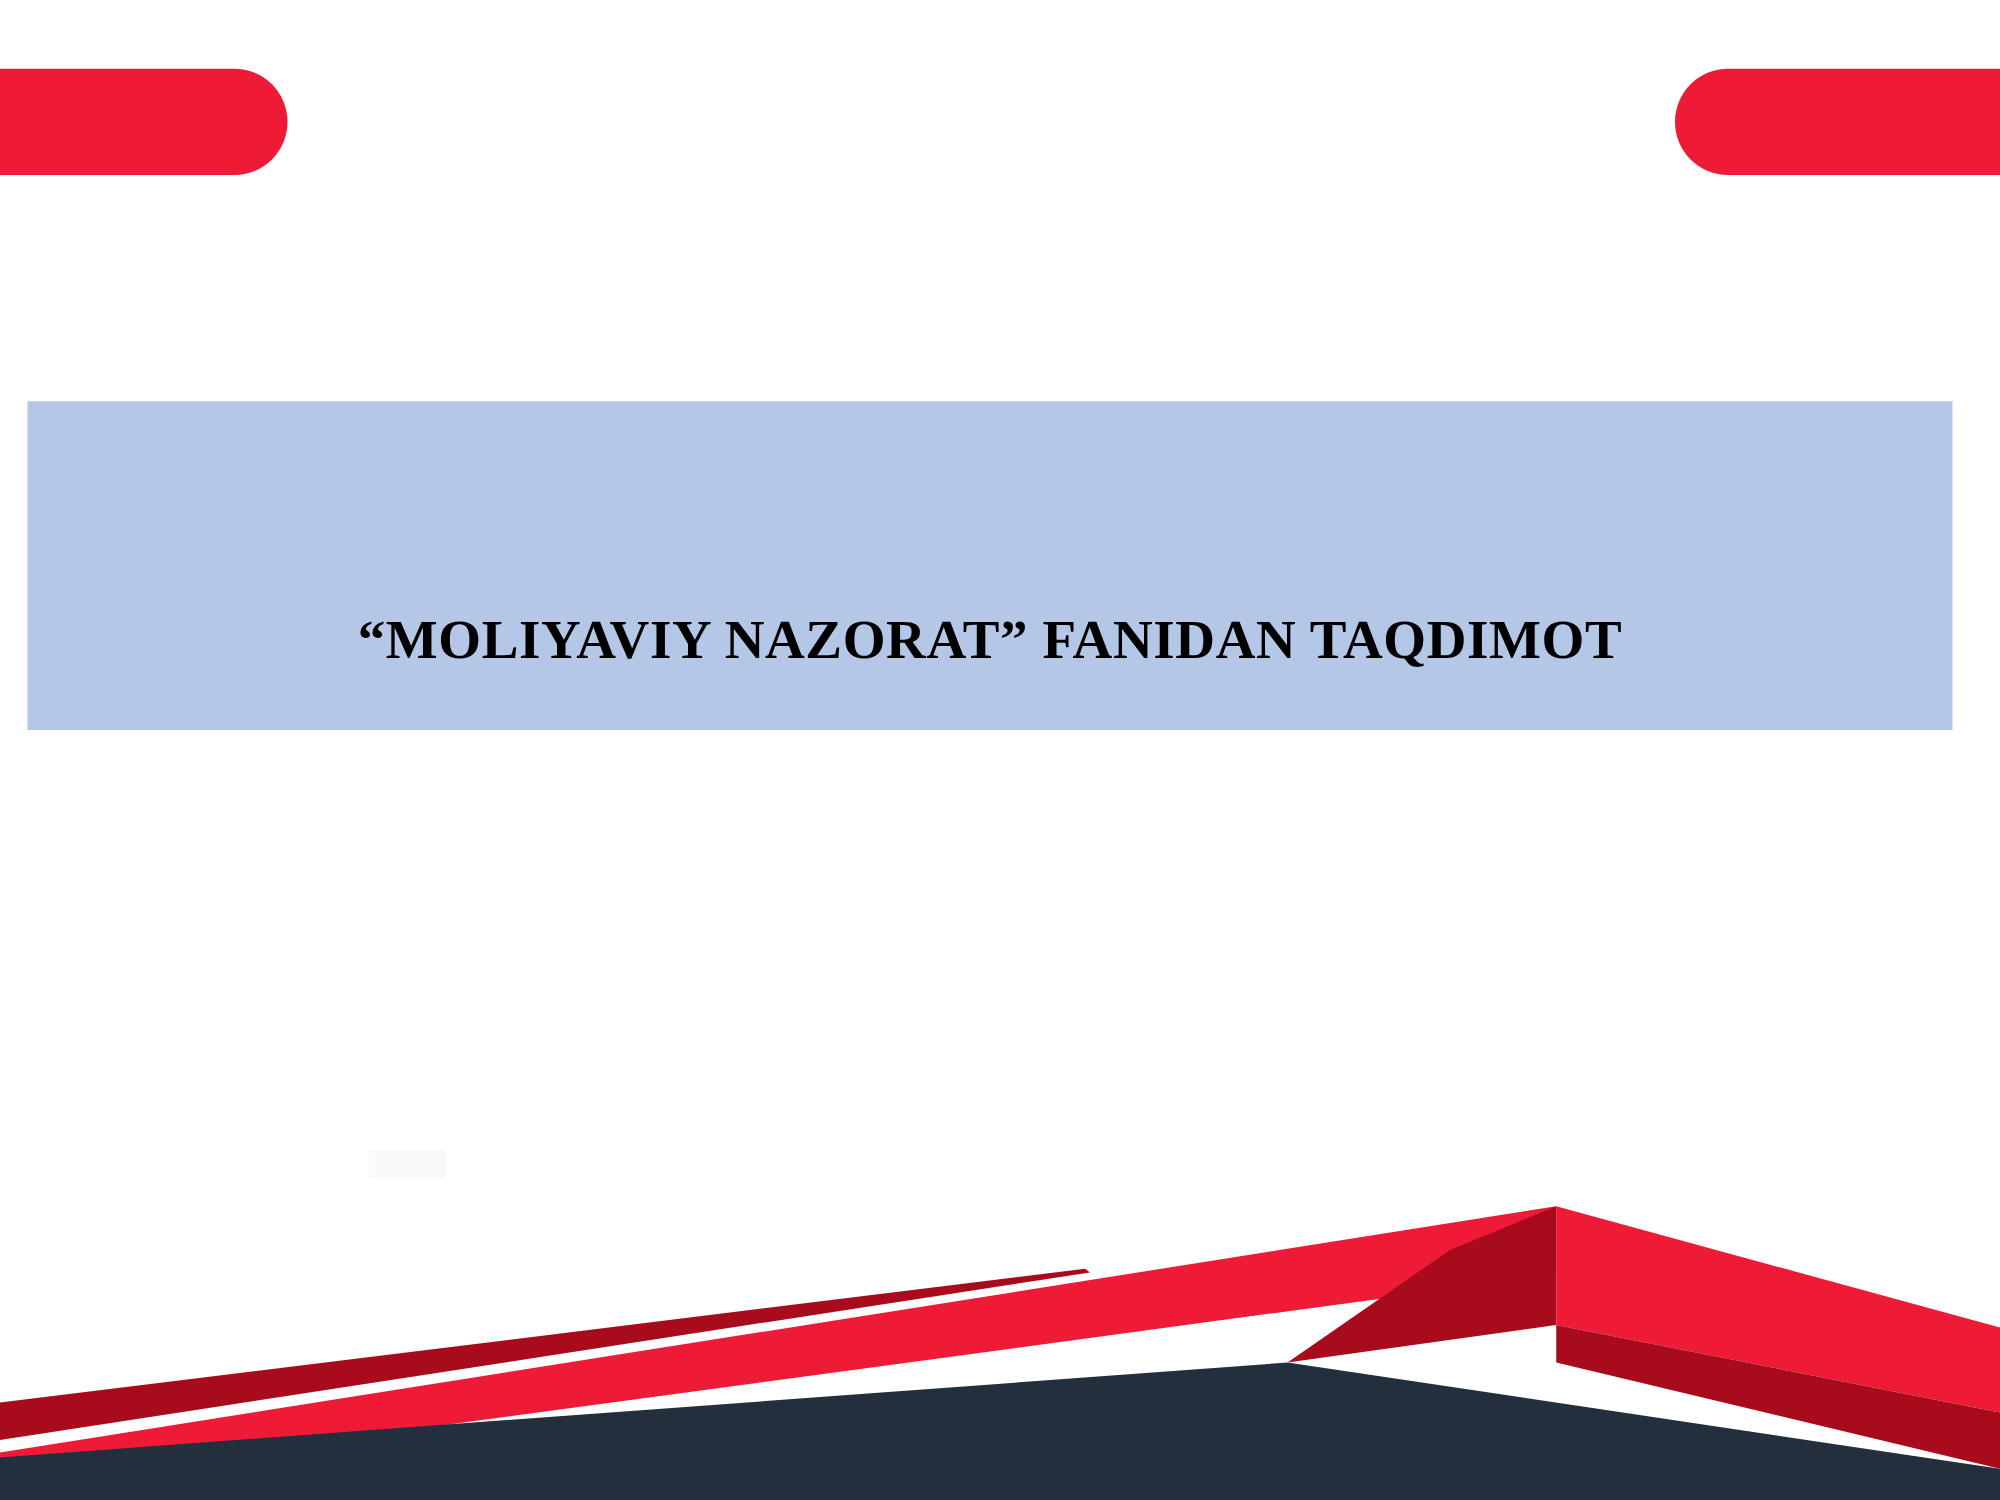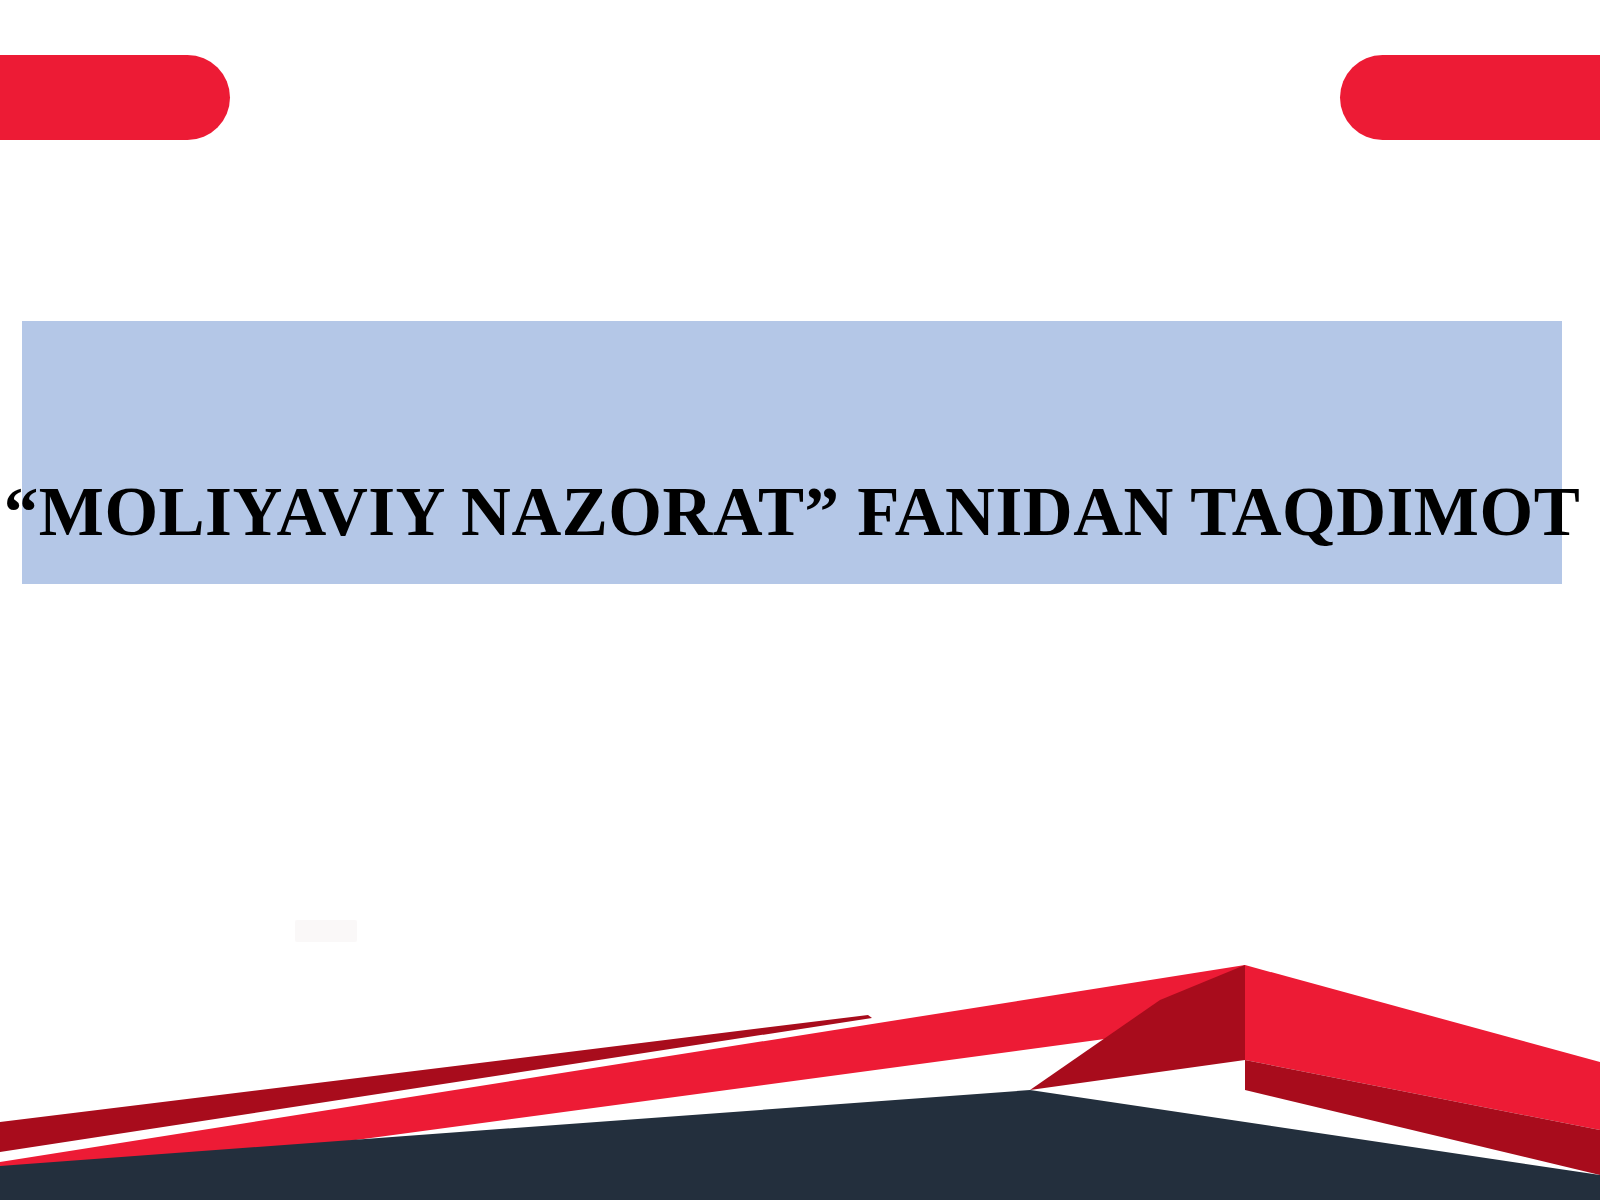--- a/index.html
+++ b/index.html
@@ -46,21 +46,21 @@
     width: 1540px;
     height: 263px;
     background: #B4C7E7;
     display: flex;
     align-items: center;
     justify-content: center;
   }
   .title-text {
     font-family: "Liberation Serif", serif;
     font-weight: bold;
-    font-size: 69px;
+    font-size: 44px;
     letter-spacing: 0.5px;
     color: #000000;
     text-align: center;
     line-height: 1.1;
     margin: 0;
     padding-top: 120px;
     white-space: nowrap;
   }
 
   

